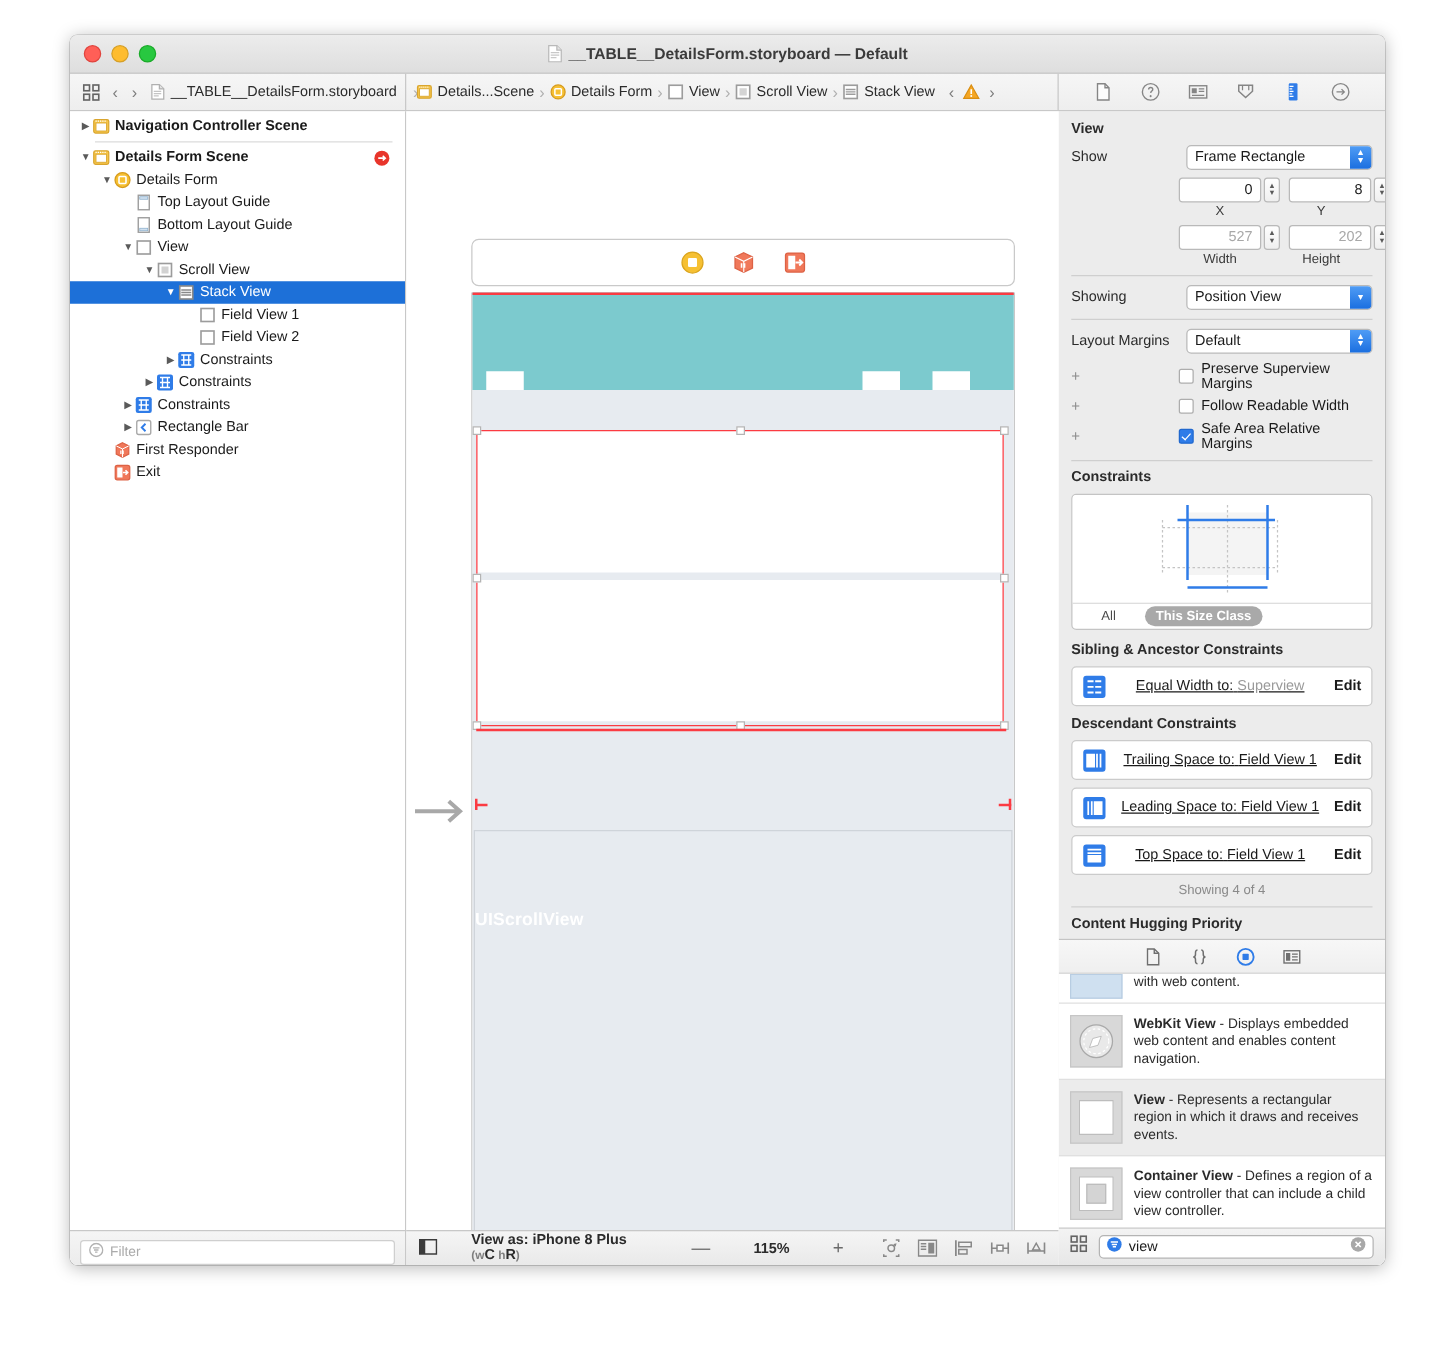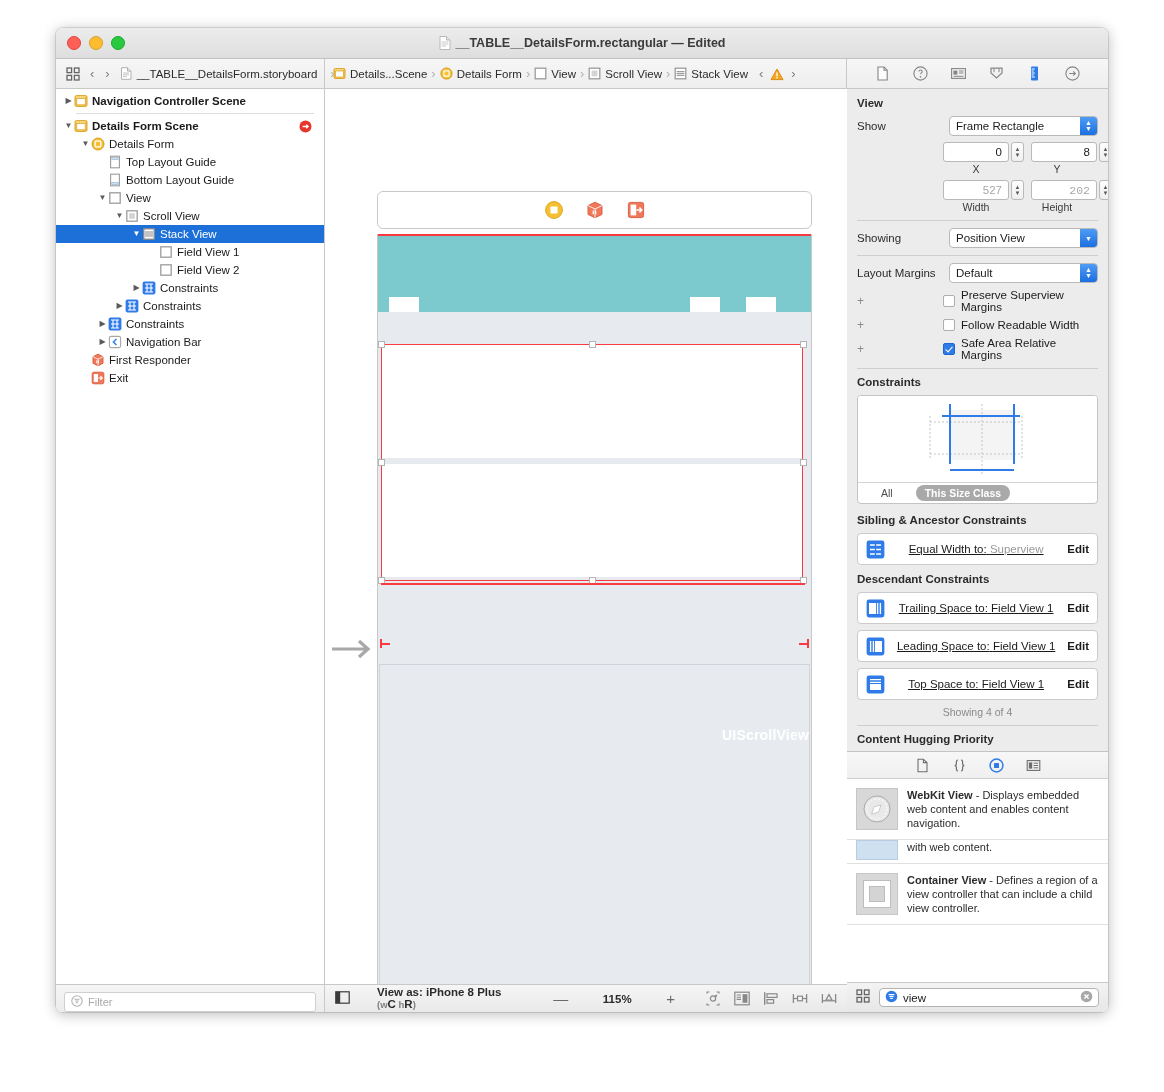--- a/index.html
+++ b/index.html
@@ -153,21 +153,21 @@
   .scroll-region {
     position: absolute; left: 0; top: 78px; right: 0; bottom: 0;
     background: #e7ebf0;
   }
   .fieldview { position: absolute; left: 3px; width: 422px; background: #ffffff; }
   .scrollview-body {
     position: absolute; left: 1px; top: 352px; right: 1px; bottom: 12px;
     background: #e7ebf0;
     border: 1px solid #cfd4da;
     box-sizing: border-box;
-    display: flex; align-items: flex-start; justify-content: flex-end;
+    display: flex; align-items: flex-start; justify-content: flex-start;
   }
   .sv-label {
     margin-top: 62px;
     color: #ffffff; font-size: 14px; font-weight: bold;
     letter-spacing: .2px;
   }
   
   .sel-rect {
     position: absolute;
     border: 1.5px solid #fb3b42;
@@ -352,21 +352,21 @@
       <div class="title-center">
         <span class="doc-ico">
           <svg width="12" height="14" viewBox="0 0 12 14">
               <path d="M1 .5h6.5L11 4v9.5H1z" fill="#fff" stroke="#b9b9b9"></path>
               <path d="M7.5.5V4H11" fill="#e4e4e4" stroke="#b9b9b9"></path>
               <g stroke="#c8c8c8">
                 <path d="M2.6 6h6.8M2.6 8h6.8M2.6 10h4.6"></path>
               </g>
             </svg>
         </span>
-        <span>__TABLE__DetailsForm.rectangular — Edited</span>
+        <span>__TABLE__DetailsForm.storyboard — Default</span>
       </div>
     </div>
 
     <div class="jumpbar">
       <div class="jb-left">
         <span class="grid-ico">
           <svg width="14" height="14" viewBox="0 0 14 14">
               <g fill="none" stroke="#646464" stroke-width="1.3">
                 <rect x="1" y="1" width="4.6" height="4.6"></rect>
                 <rect x="8.4" y="1" width="4.6" height="4.6"></rect>
@@ -628,21 +628,21 @@
                   </g>
                 </svg></span>
               <span>Constraints</span>
             </div>
             <div class="orow" style="padding-left: 41px;">
               <span class="odisc">▶</span>
               <span class="oico"><svg width="14" height="14" viewBox="0 0 14 14">
                   <rect x="1.4" y="1.4" width="11.2" height="11.2" rx="1.6" fill="#fff" stroke="#a8a8a8" stroke-width="1.1"></rect>
                   <path d="M8.4 4L5.4 7l3 3" fill="none" stroke="#2f7ce8" stroke-width="1.5"></path>
                 </svg></span>
-              <span>Navigation Bar</span>
+              <span>Rectangle Bar</span>
             </div>
             <div class="orow" style="padding-left: 24px;">
               <span class="odisc"></span>
               <span class="oico"><svg width="14" height="14" viewBox="0 0 14 14">
                   <path d="M7 1.2l5 2.5v6.6L7 12.8 2 10.3V3.7z" fill="#f0785a" stroke="#dd6245"></path>
                   <path d="M2 3.7l5 2.5 5-2.5M7 6.2v6.6" fill="none" stroke="#fff" stroke-width=".8"></path>
                   <rect x="5.2" y="7.4" width="1" height="2.8" fill="#fff"></rect>
                   <rect x="7" y="7.4" width="1" height="2.8" fill="#fff"></rect>
                 </svg></span>
               <span>First Responder</span>
@@ -829,21 +829,21 @@
             <span style="width:86px;flex:0 0 86px;"></span>
             <span class="sublabel" style="width:66px;flex:0 0 66px;">X</span>
             <span style="width:15px;flex:0 0 15px;"></span>
             <span class="sublabel" style="width:66px;flex:0 0 66px;">Y</span>
           </div>
 
           <div class="frow" style="margin-bottom:1px;">
             <span style="width:86px;flex:0 0 86px;"></span>
             <span class="numfield dim" style="width:66px;flex:0 0 66px;">527</span>
             <span class="stepper" style="margin-left:2px;">▲<br>▼</span>
-            <span class="numfield dim" style="width:66px;flex:0 0 66px;margin-left:7px;font-family:Liberation Mono, monospace;">202</span>
+            <span class="numfield dim" style="width:66px;flex:0 0 66px;margin-left:7px;">202</span>
             <span class="stepper" style="margin-left:2px;">▲<br>▼</span>
           </div>
           <div class="frow">
             <span style="width:86px;flex:0 0 86px;"></span>
             <span class="sublabel" style="width:66px;flex:0 0 66px;">Width</span>
             <span style="width:15px;flex:0 0 15px;"></span>
             <span class="sublabel" style="width:66px;flex:0 0 66px;">Height</span>
           </div>
 
           <div class="hr"></div>
@@ -1010,38 +1010,46 @@
                   <rect x="1.2" y="2.6" width="12.6" height="9.8" fill="none" stroke="#4a4a4a" stroke-width="1.1"></rect>
                   <rect x="2.8" y="4.4" width="3.4" height="6.2" fill="#4a4a4a"></rect>
                   <g stroke="#4a4a4a" stroke-width="1">
                     <path d="M7.6 5.2h4.6M7.6 7.5h4.6M7.6 9.8h4.6"></path>
                   </g>
                 </svg>
             </span>
           </div>
 
           <div class="lib-list">
+            <div class="lib-item" style="padding-top:0;height:24px;overflow:hidden;">
+              <div class="lib-thumb" style="height:20px;background:#cfe0f0;border-color:#b8cde2;"></div>
+              <div class="lib-text">with web content.</div>
+            </div>
+
             <div class="lib-item">
               <div class="lib-thumb">
                 <svg width="30" height="30" viewBox="0 0 30 30">
                     <circle cx="15" cy="15" r="13" fill="#e9e9e9" stroke="#a9a9a9"></circle>
                     <circle cx="15" cy="15" r="10" fill="none" stroke="#fff" stroke-width="1" stroke-dasharray="2 2"></circle>
                     <path d="M19 11l-2.6 7.2L9.6 20l2.6-7.2z" fill="#fff" stroke="#b0b0b0" stroke-width=".6"></path>
                   </svg>
               </div>
               <div class="lib-text">
                 <b>WebKit View</b><span> - Displays embedded web content and enables content navigation.</span>
               </div>
             </div>
 
-            <div class="lib-item" style="padding-top:0;height:24px;overflow:hidden;">
-              <div class="lib-thumb" style="height:20px;background:#cfe0f0;border-color:#b8cde2;"></div>
-              <div class="lib-text">with web content.</div>
-            </div>
-
+            <div class="lib-item hl">
+              <div class="lib-thumb">
+                <div style="width:28px;height:28px;background:#fff;border:1px solid #bdbdbd;box-sizing:border-box;"></div>
+              </div>
+              <div class="lib-text">
+                <b>View</b><span> - Represents a rectangular region in which it draws and receives events.</span>
+              </div>
+            </div>
 
             <div class="lib-item">
               <div class="lib-thumb">
                 <div style="width:28px;height:28px;background:#fff;border:1px solid #bdbdbd;display:flex;align-items:center;justify-content:center;box-sizing:border-box;">
                   <div style="width:16px;height:16px;background:#d4d4d4;border:1px solid #bdbdbd;box-sizing:border-box;"></div>
                 </div>
               </div>
               <div class="lib-text">
                 <b>Container View</b><span> - Defines a region of a view controller that can include a child view controller.</span>
               </div>

